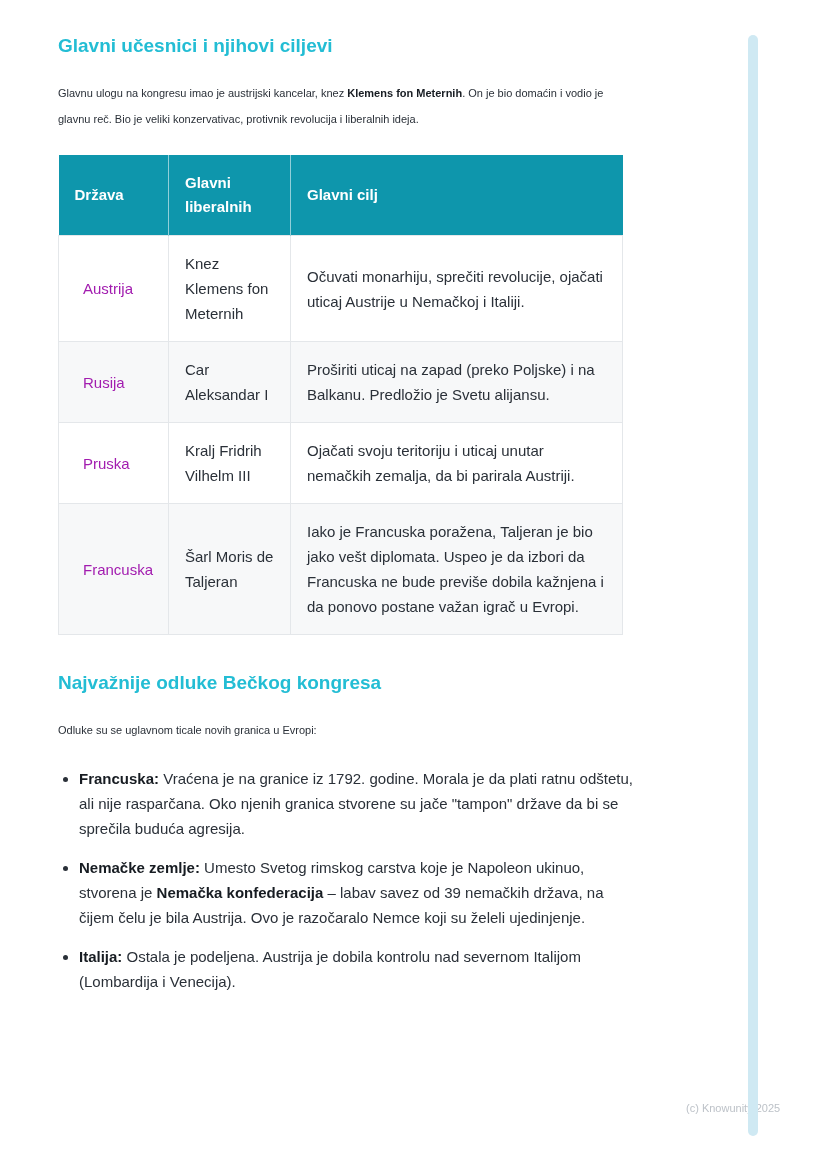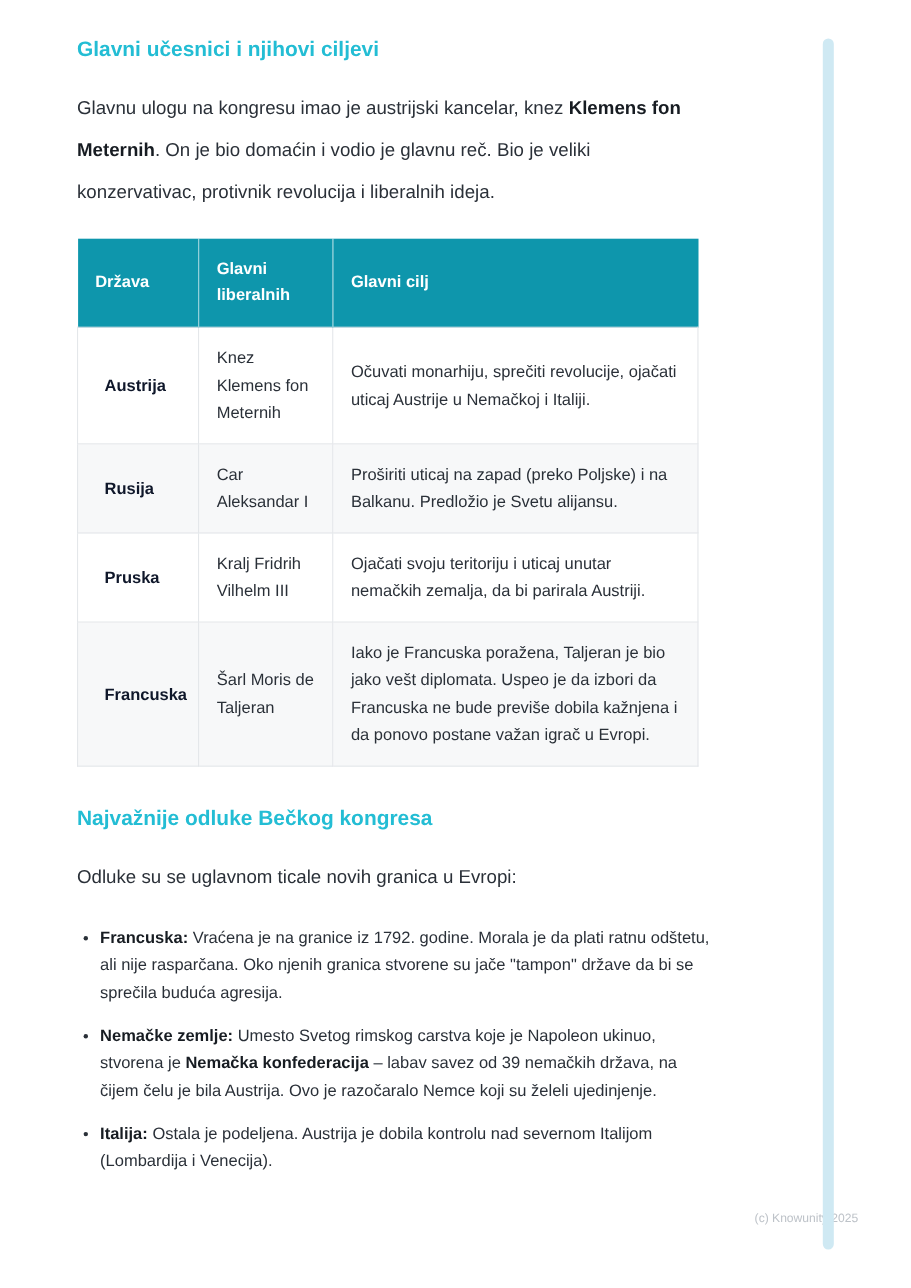--- a/index.html
+++ b/index.html
@@ -8,34 +8,34 @@
     width: 828px;
     height: 1171px;
     background: #ffffff;
     font-family: "Liberation Sans", sans-serif;
     color: #2a3038;
     position: relative;
     overflow: hidden;
   }
   .content {
     position: absolute;
-    left: 70px;
+    left: 58px;
     top: 34px;
     width: 564px;
   }
   .section-heading {
     color: #23bdd4;
     font-size: 19px;
     font-weight: 700;
     margin: 0 0 22px 0;
     line-height: 24px;
   }
   .body-text {
-    font-size: 17px;
-    line-height: 38px;
+    font-size: 11px;
+    line-height: 26px;
     margin: 0 0 23px 0;
     color: #2a3038;
   }
   .bold-inline {
     font-weight: 700;
     color: #171c22;
   }
   table.congress-table {
     width: 564px;
     table-layout: fixed;
@@ -58,22 +58,22 @@
     border: 1px solid #e4e7ea;
     font-size: 15px;
     line-height: 25px;
     padding: 15px 16px;
     vertical-align: middle;
     color: #2a3038;
     background: transparent;
   }
   .congress-table tbody tr:nth-child(even) { background: #f7f8f9; }
   .congress-table td.col-country {
-    font-weight: 700;
-    color: #0f172a;
+    font-weight: 400;
+    color: #a21caf;
     padding-left: 24px;
   }
   .c1 { width: 110px; }
   .c2 { width: 122px; }
   .c3 { width: 332px; }
   .decisions-heading { margin-top: 0; }
   ul.decisions-list {
     margin: 0;
     padding-left: 21px;
     width: 580px;

